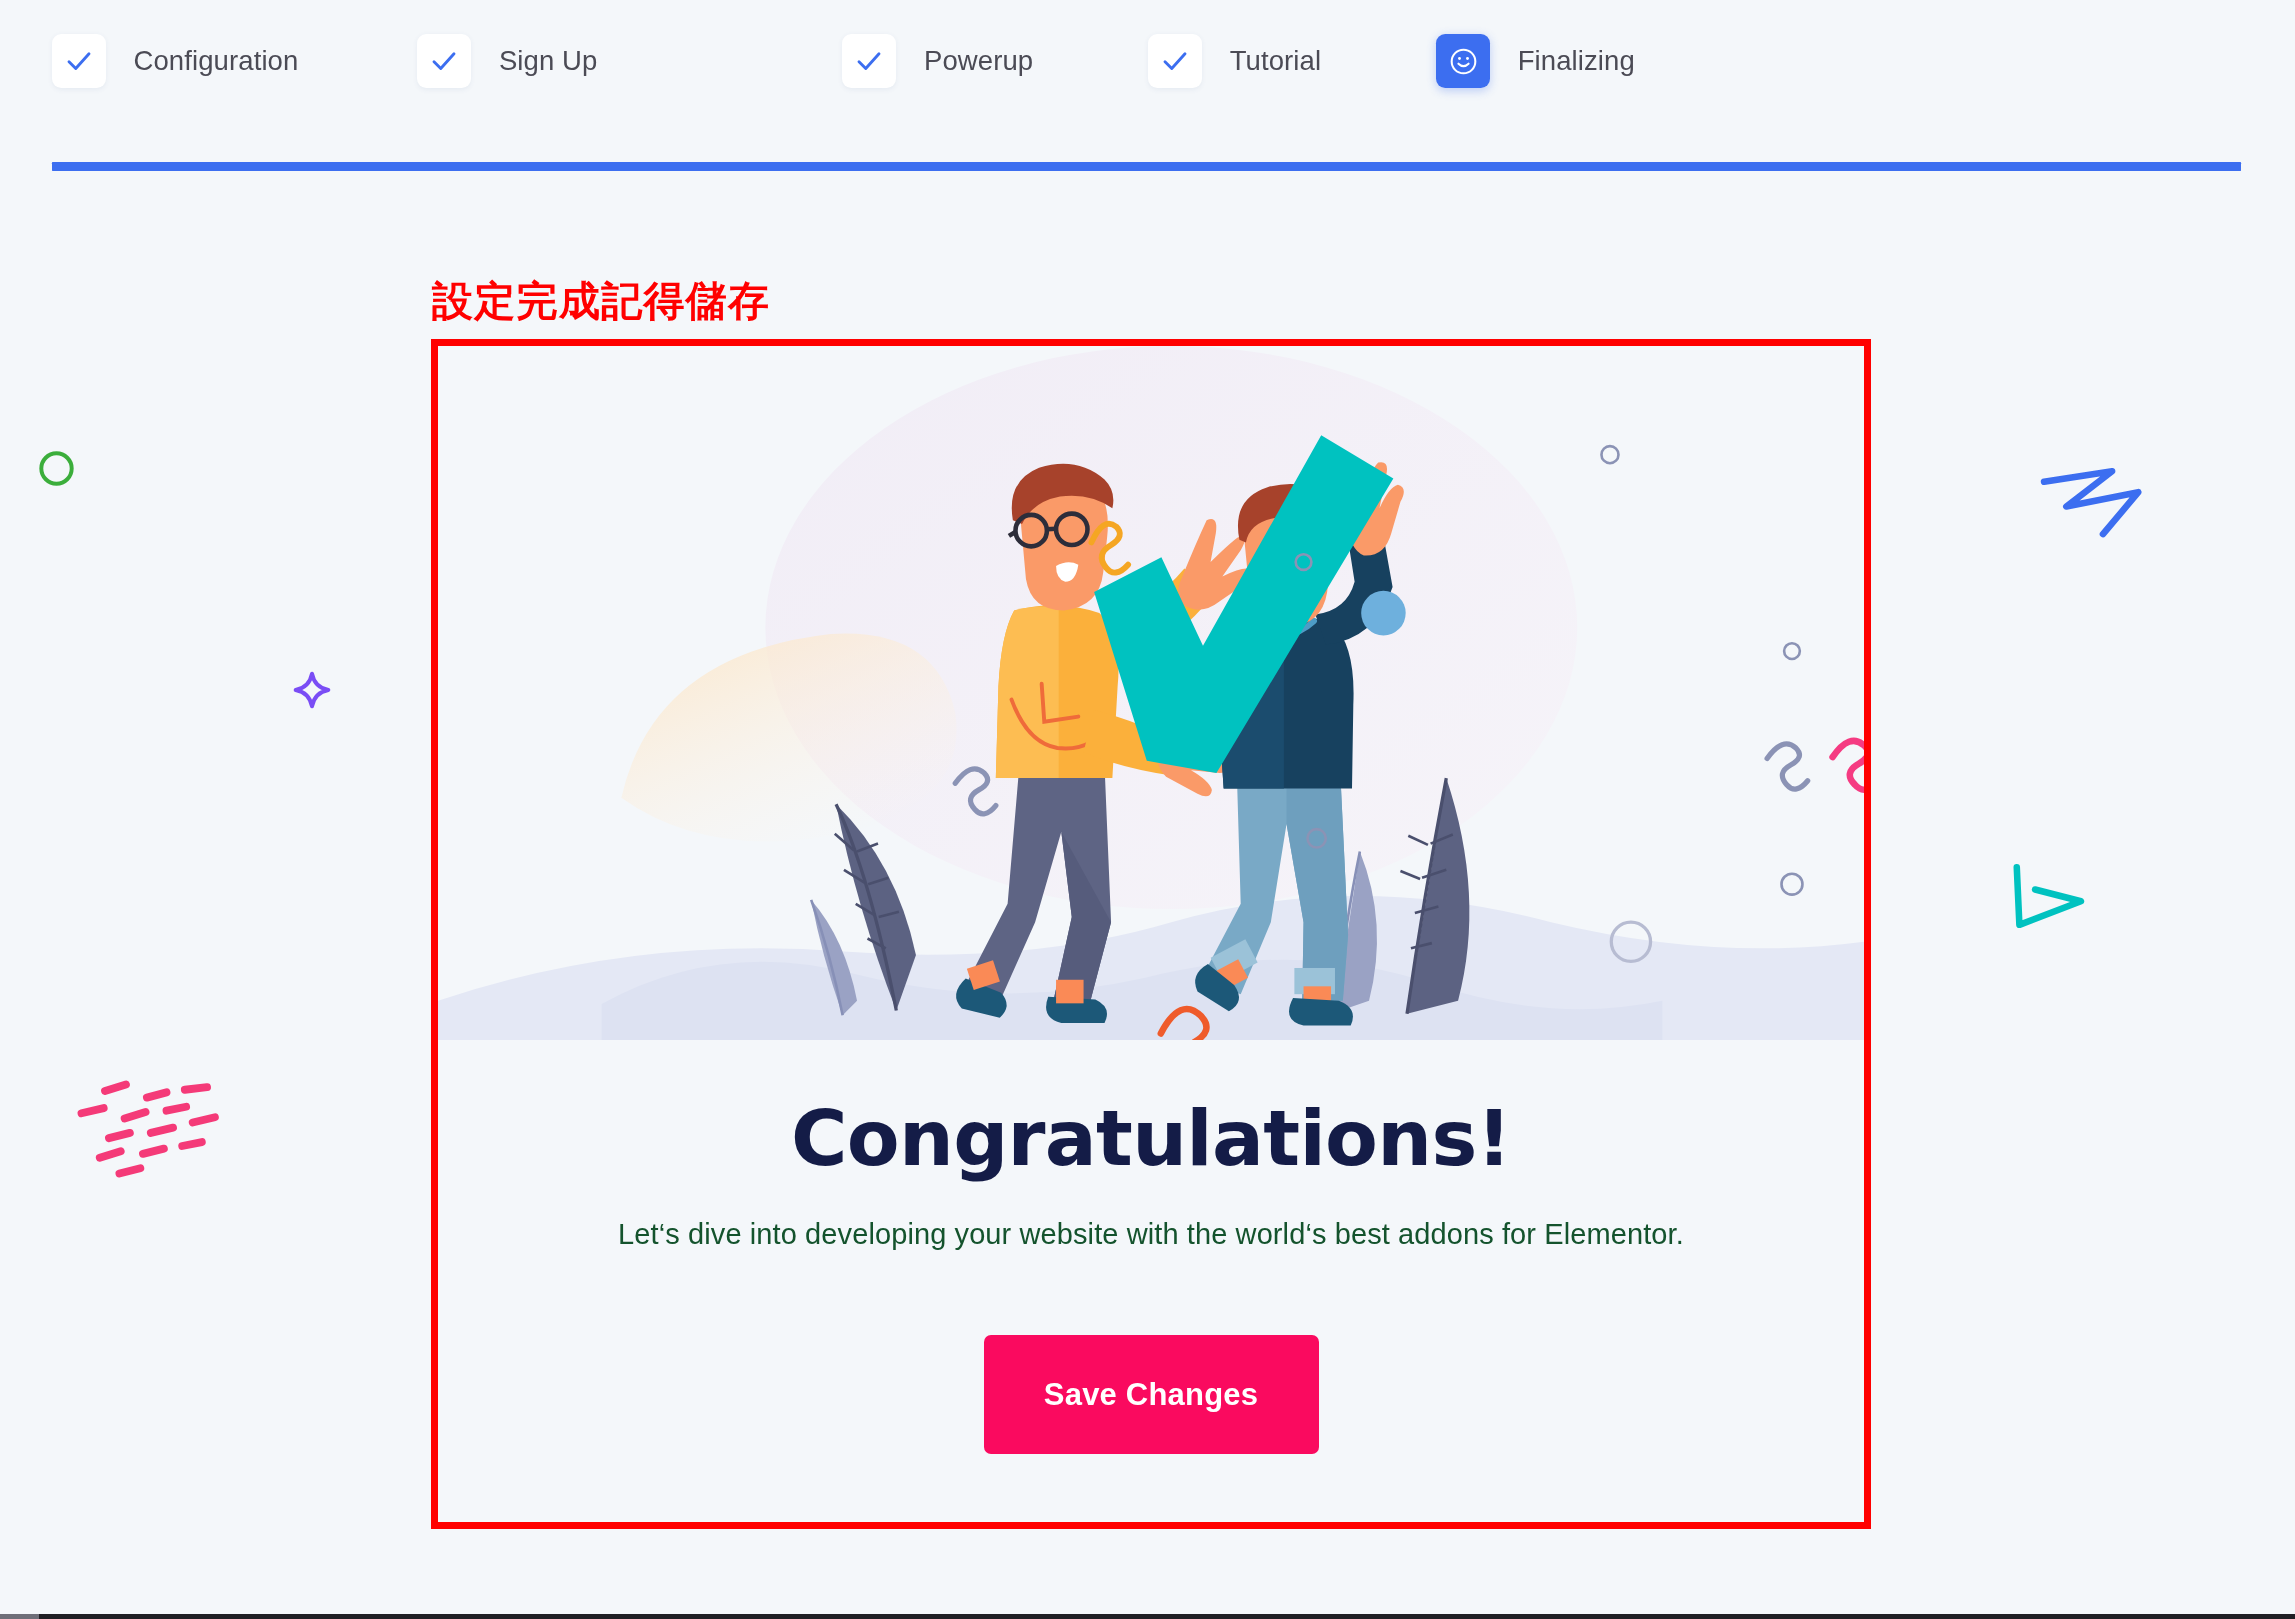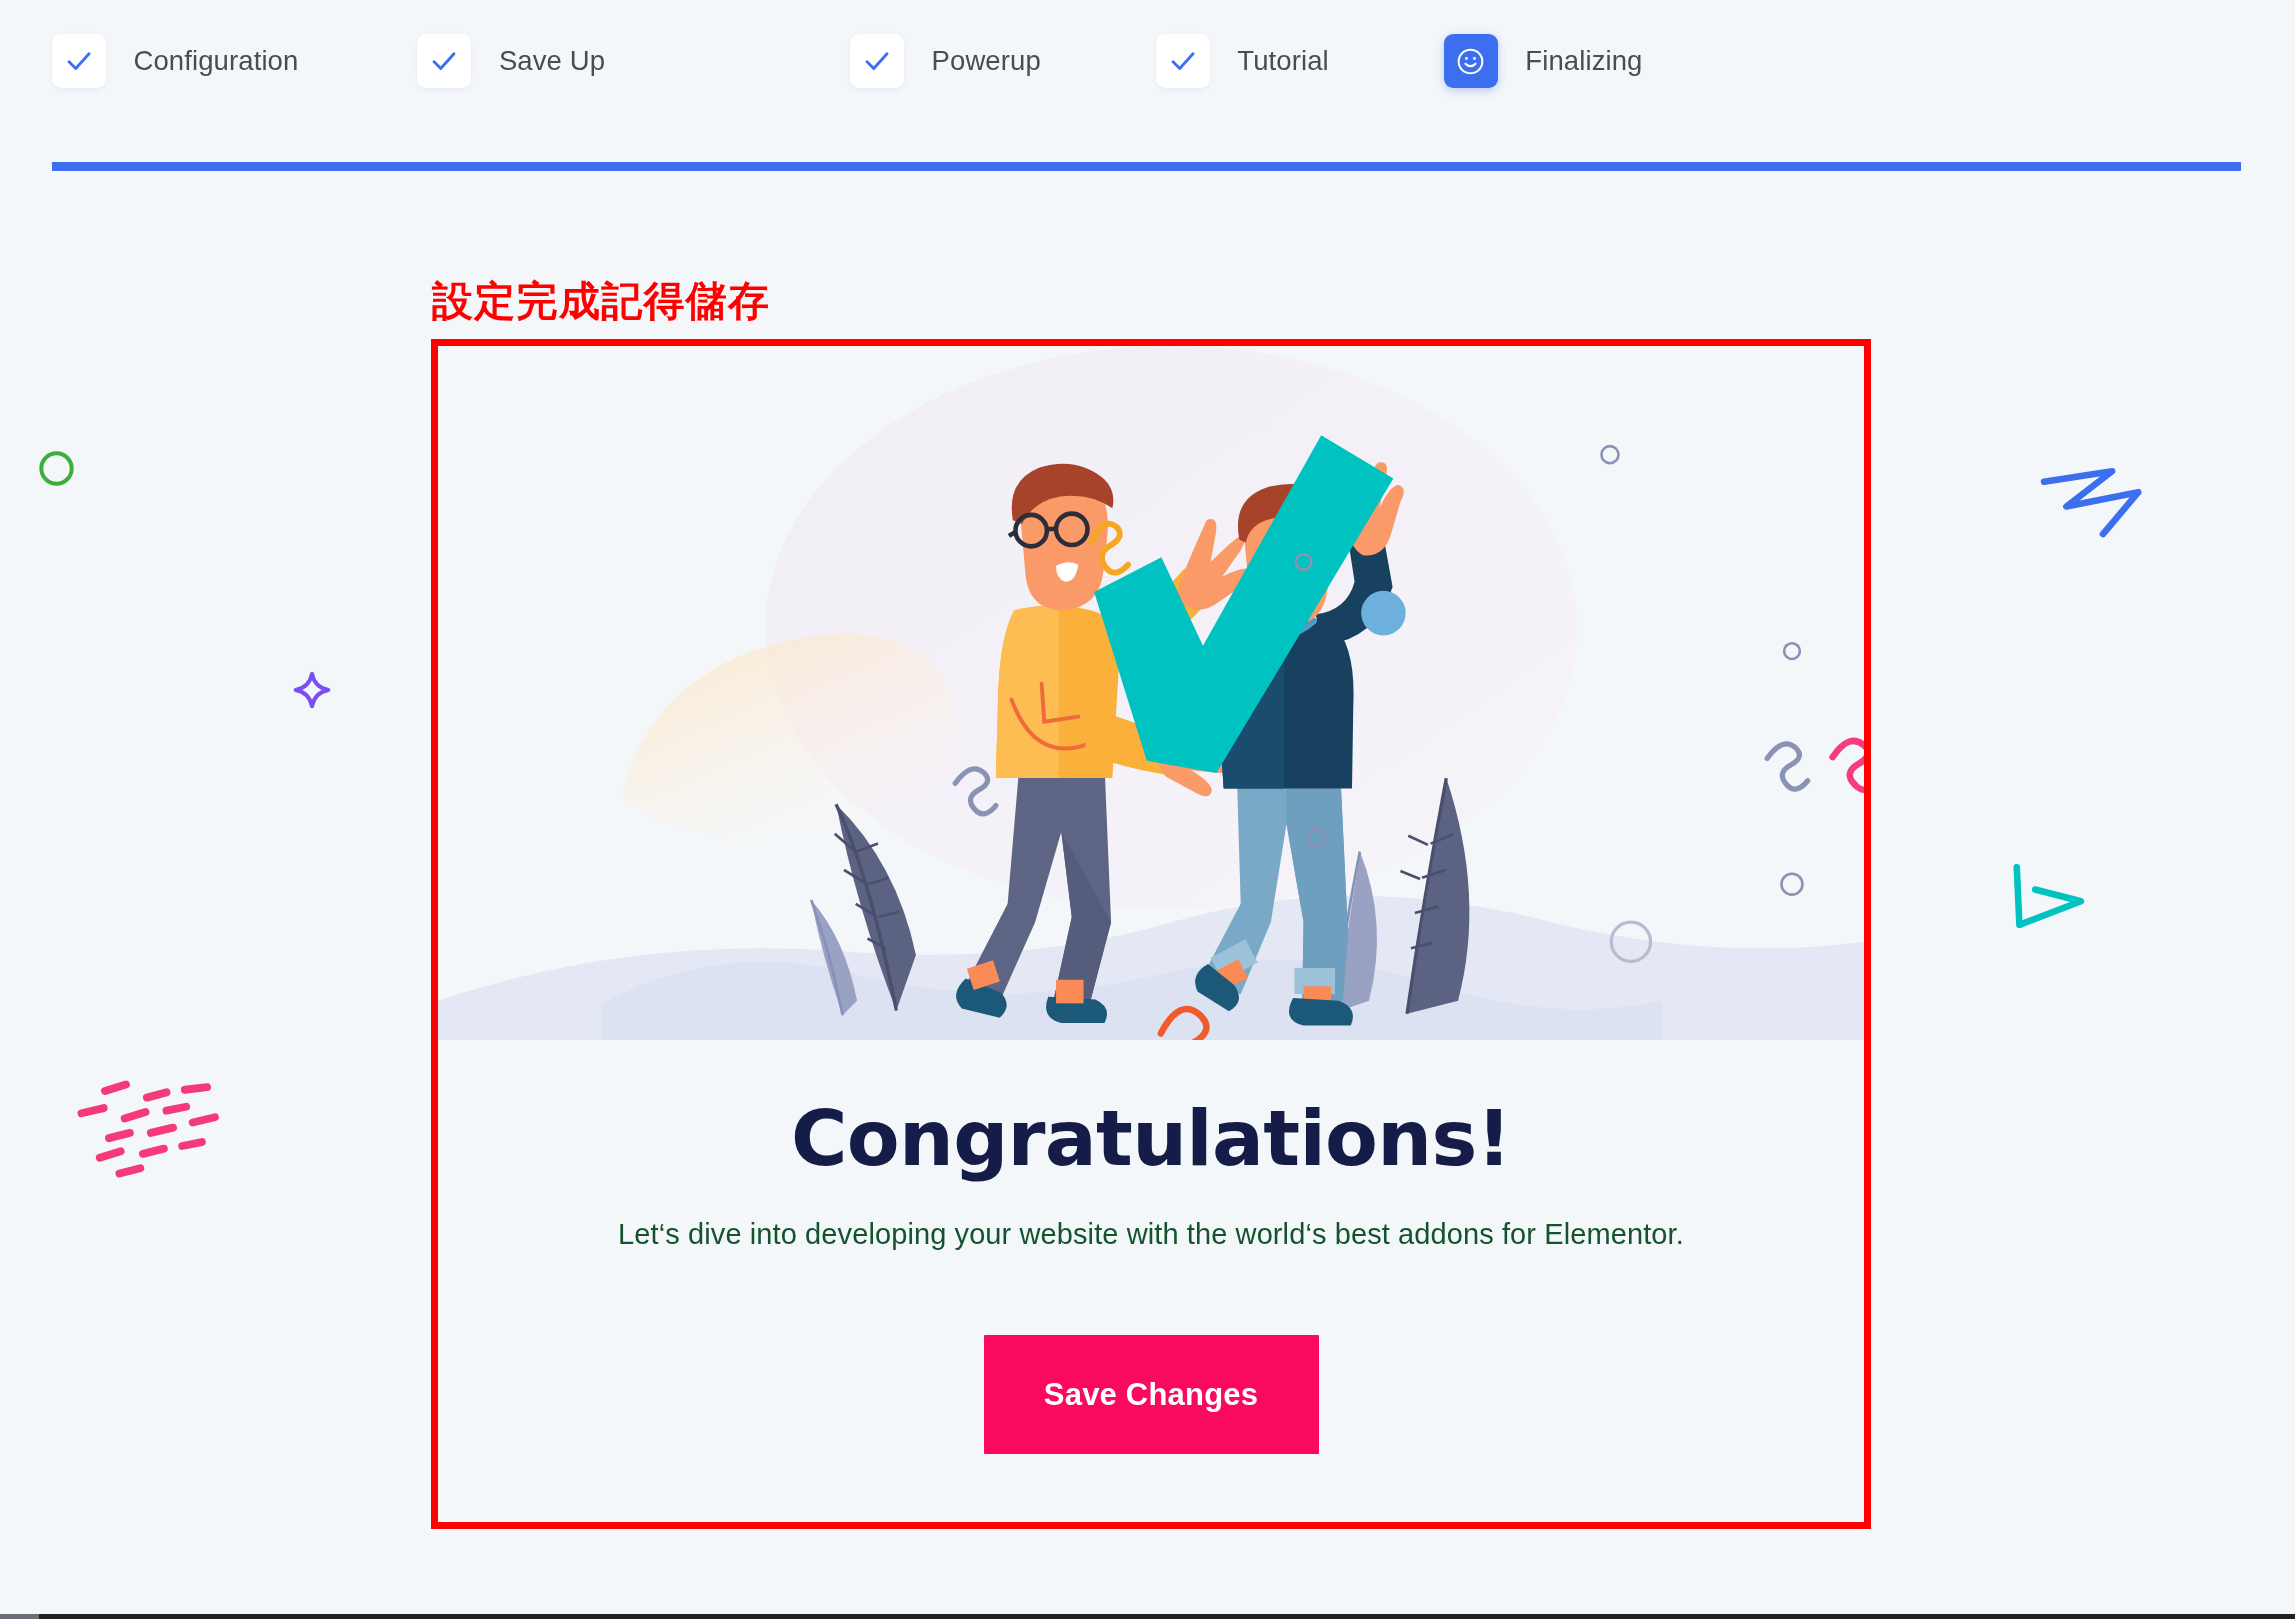--- a/index.html
+++ b/index.html
@@ -138,21 +138,21 @@
     font-size: 29px;
     color: #14532d;
     margin-top: 41px;
     letter-spacing: 0.1px;
   }
   .save-btn {
     margin-top: 84px;
     width: 335px;
     height: 119px;
     border: none;
-    border-radius: 1px;
+    border-radius: 7px;
     background: #FA0A5F;
     color: #FFFFFF;
     font-size: 31px;
     font-weight: bold;
     font-family: "Liberation Sans", sans-serif;
     cursor: pointer;
     letter-spacing: 0.2px;
   }
 
   
@@ -198,21 +198,21 @@
       </div>
 
       <div class="step-gap g2"></div>
 
       <div class="step">
         <div class="step-box">
           <svg width="30" height="30" viewBox="0 0 24 24">
             <path d="M4 12.6 L9.4 18 L20 6.2" fill="none" stroke="#3C6EF0" stroke-width="2.3" stroke-linecap="round" stroke-linejoin="round"></path>
           </svg>
         </div>
-        <span class="step-label">Save Up</span>
+        <span class="step-label">Sign Up</span>
       </div>
 
       <div class="step-gap g3"></div>
 
 
       <div class="step-gap g4"></div>
 
       <div class="step">
         <div class="step-box">
           <svg width="30" height="30" viewBox="0 0 24 24">

